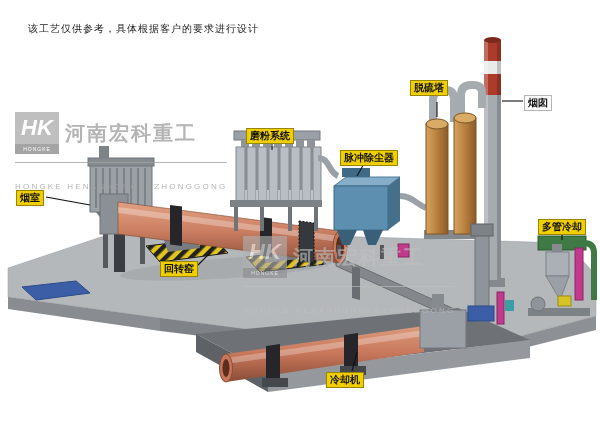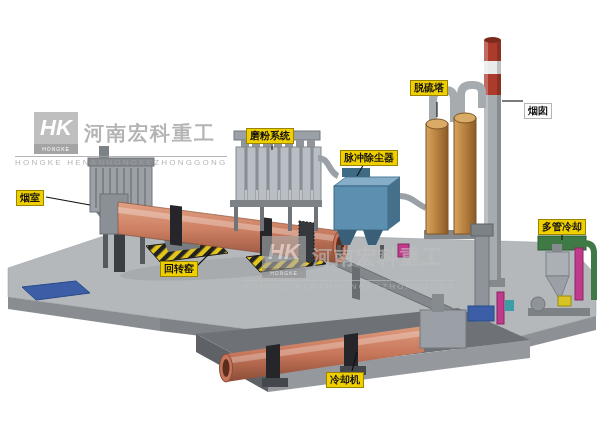--- a/index.html
+++ b/index.html
@@ -5,28 +5,28 @@
   html,body{margin:0;padding:0;background:#fff;}
   .stage{position:relative;width:600px;height:423px;background:#ffffff;overflow:hidden;
          font-family:"Liberation Sans","DejaVu Sans",sans-serif;}
   .stage svg{position:absolute;left:0;top:0;}
   .note{position:absolute;left:28px;top:22px;font-size:10px;color:#1a1a1a;letter-spacing:1px;z-index:4;}
   .eq-label{position:absolute;z-index:5;background:#f0cf00;border:1px solid #9a8500;color:#111;
             font-size:10px;font-weight:700;line-height:1;padding:2px 3px;white-space:nowrap;}
   .eq-label.white{background:#fcfcfc;border:1px solid #b5b5b5;}
   .wm{position:absolute;z-index:6;pointer-events:none;}
   .wm-row{display:flex;align-items:center;gap:6px;}
-  .wm-logo{width:44px;flex:0 0 44px;margin-left:19px;}
+  .wm-logo{width:44px;flex:0 0 44px;}
   .wm-logo-hk{height:32px;background:#b0b0b0;color:#fff;font-weight:bold;font-style:italic;
               font-size:22px;line-height:32px;text-align:center;}
   .wm-logo-sub{height:10px;background:#8e8e8e;color:#fff;font-size:5px;line-height:10px;
                text-align:center;letter-spacing:1px;overflow:hidden;}
   .wm-cn{font-size:20px;font-weight:bold;letter-spacing:2px;white-space:nowrap;}
   .wm-en{font-size:8px;letter-spacing:2.2px;border-top:1.5px solid currentColor;
-         margin-top:2px;padding-top:1px;white-space:nowrap;}
+         margin-top:8px;padding-top:19px;white-space:nowrap;}
   .wm-left{left:15px;top:112px;color:#a2a2a2;opacity:.8;}
   .wm-center{left:243px;top:236px;color:#c0c0c0;opacity:.62;}
 </style>
 </head>
 <body>
 
 <div class="stage">
 
 <svg width="600" height="423" viewBox="0 0 600 423">
   <defs>
@@ -209,27 +209,28 @@
     <path d="M197,266 L211,252"></path>
     <path d="M272,141 L272,150"></path>
     <path d="M365,162 L357,176"></path>
     <path d="M437,102 L437,117"></path>
     <path d="M523,101 L502,101"></path>
     <path d="M562,231 L562,240"></path>
     <path d="M352,371 L357,352"></path>
   </g>
 </svg>
 
+<div class="note">该工艺仅供参考，具体根据客户的要求进行设计</div>
 
 <div class="eq-label" style="left:16px;top:190px">烟室</div>
 <div class="eq-label" style="left:160px;top:261px">回转窑</div>
 <div class="eq-label" style="left:246px;top:128px">磨粉系统</div>
 <div class="eq-label" style="left:340px;top:150px">脉冲除尘器</div>
 <div class="eq-label" style="left:410px;top:80px">脱硫塔</div>
-<div class="eq-label white" style="left:524px;top:103px">烟囱</div>
+<div class="eq-label white" style="left:524px;top:95px">烟囱</div>
 <div class="eq-label" style="left:538px;top:219px">多管冷却</div>
 <div class="eq-label" style="left:326px;top:372px">冷却机</div>
 
 <div class="wm wm-left">
   <div class="wm-row">
     <div class="wm-logo">
       <div class="wm-logo-hk">HK</div>
       <div class="wm-logo-sub">HONGKE</div>
     </div>
     <div class="wm-cn">河南宏科重工</div>

